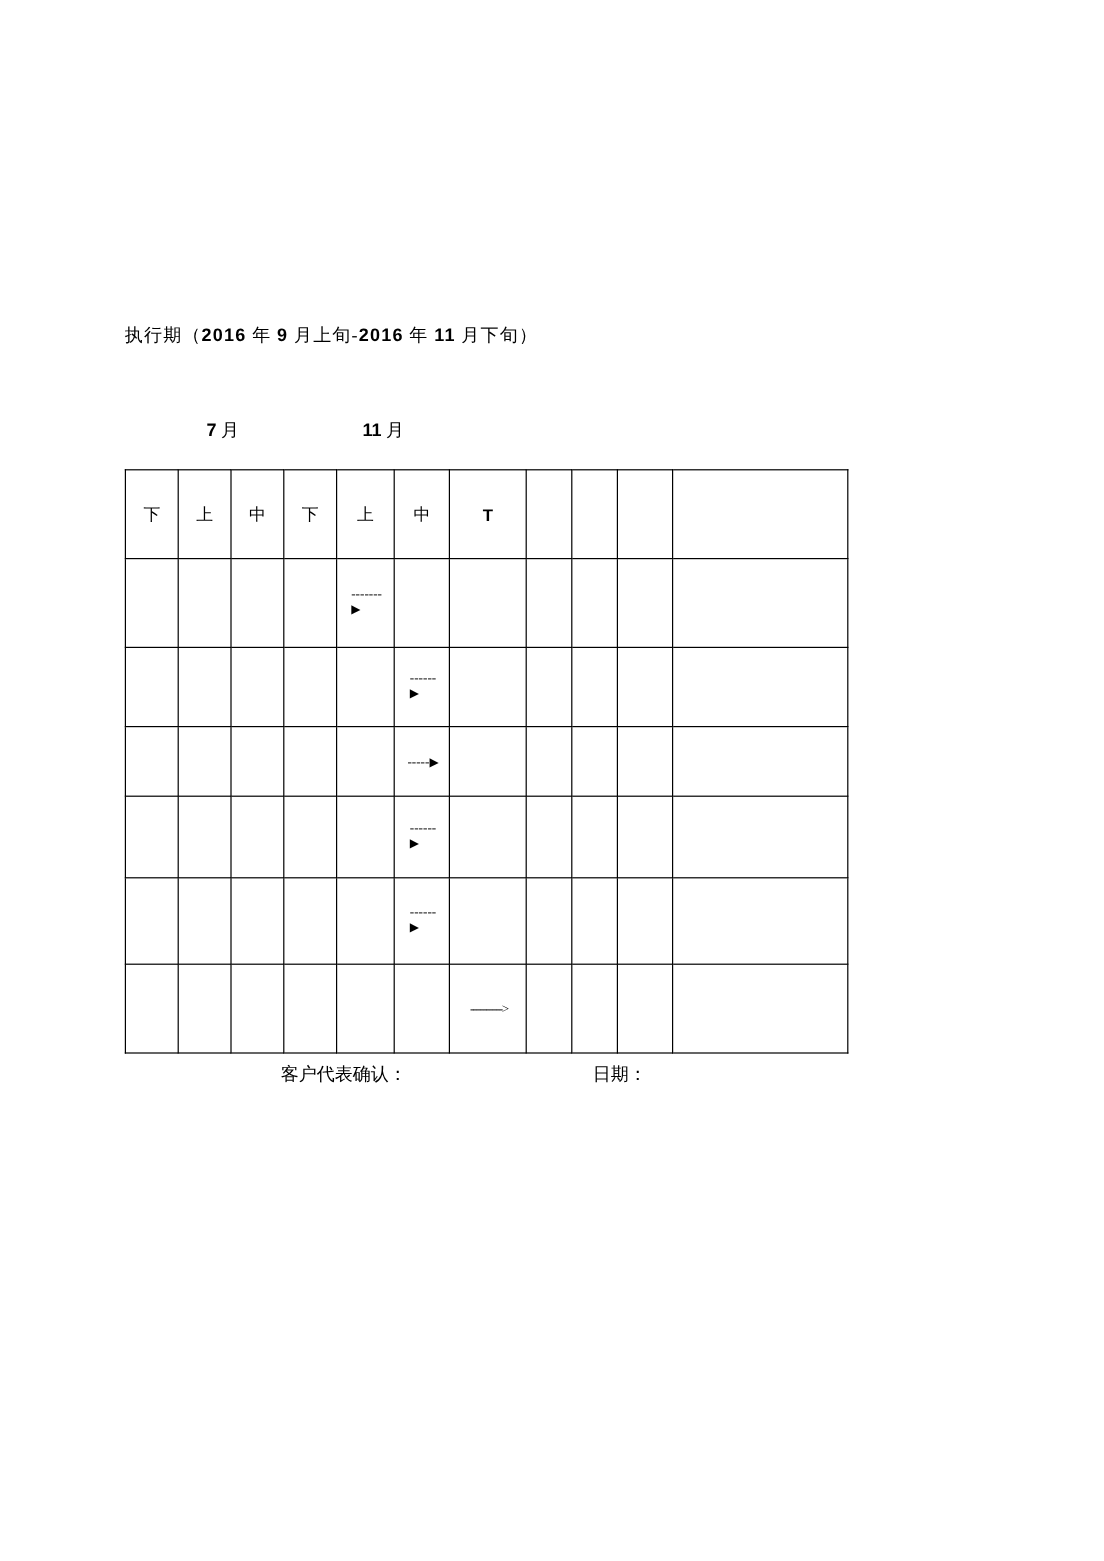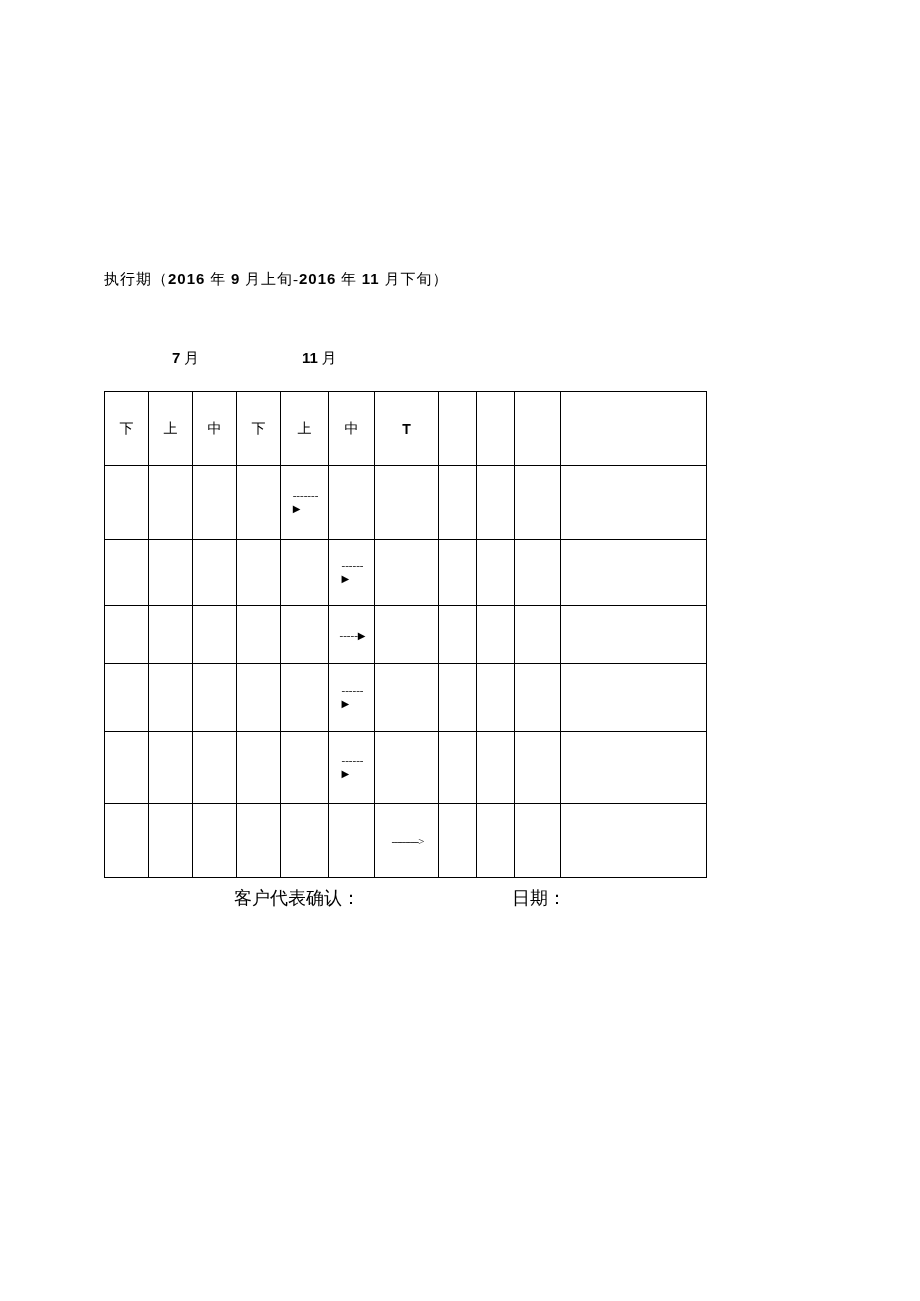--- a/index.html
+++ b/index.html
@@ -97,31 +97,31 @@
     padding-left: 2px;
     white-space: nowrap;
   }
   .dash-gt {
     font-size: 11px;
     padding-left: 2px;
     letter-spacing: -1px;
   }
   .footer-line {
     margin-top: 8px;
-    font-size: 18px;
+    font-size: 15px;
     position: relative;
     height: 22px;
   }
   .footer-line .lbl-confirm {
     position: absolute;
     left: 130px;
   }
   .footer-line .lbl-date {
     position: absolute;
-    left: 408px;
+    left: 390px;
   }
 </style>
 </head>
 <body>
 
 <div class="page">
 
   <div class="title-line">
     <span>执行期（</span><span class="num">2016</span><span> 年 </span><span class="num">9</span><span> 月上旬-</span><span class="num">2016</span><span> 年 </span><span class="num">11</span><span> 月下旬）</span>
   </div>

